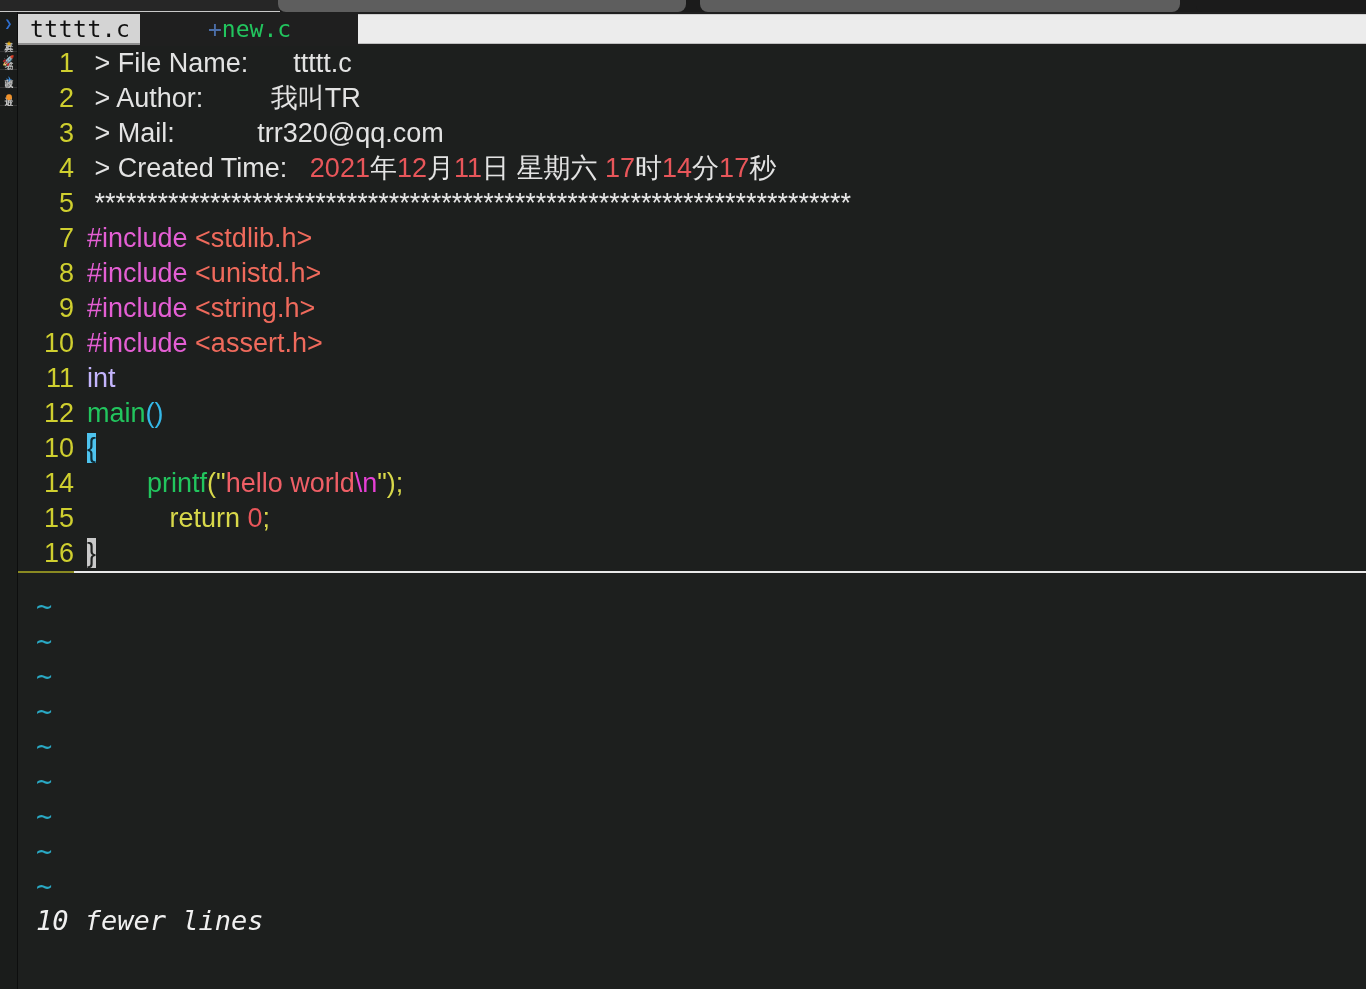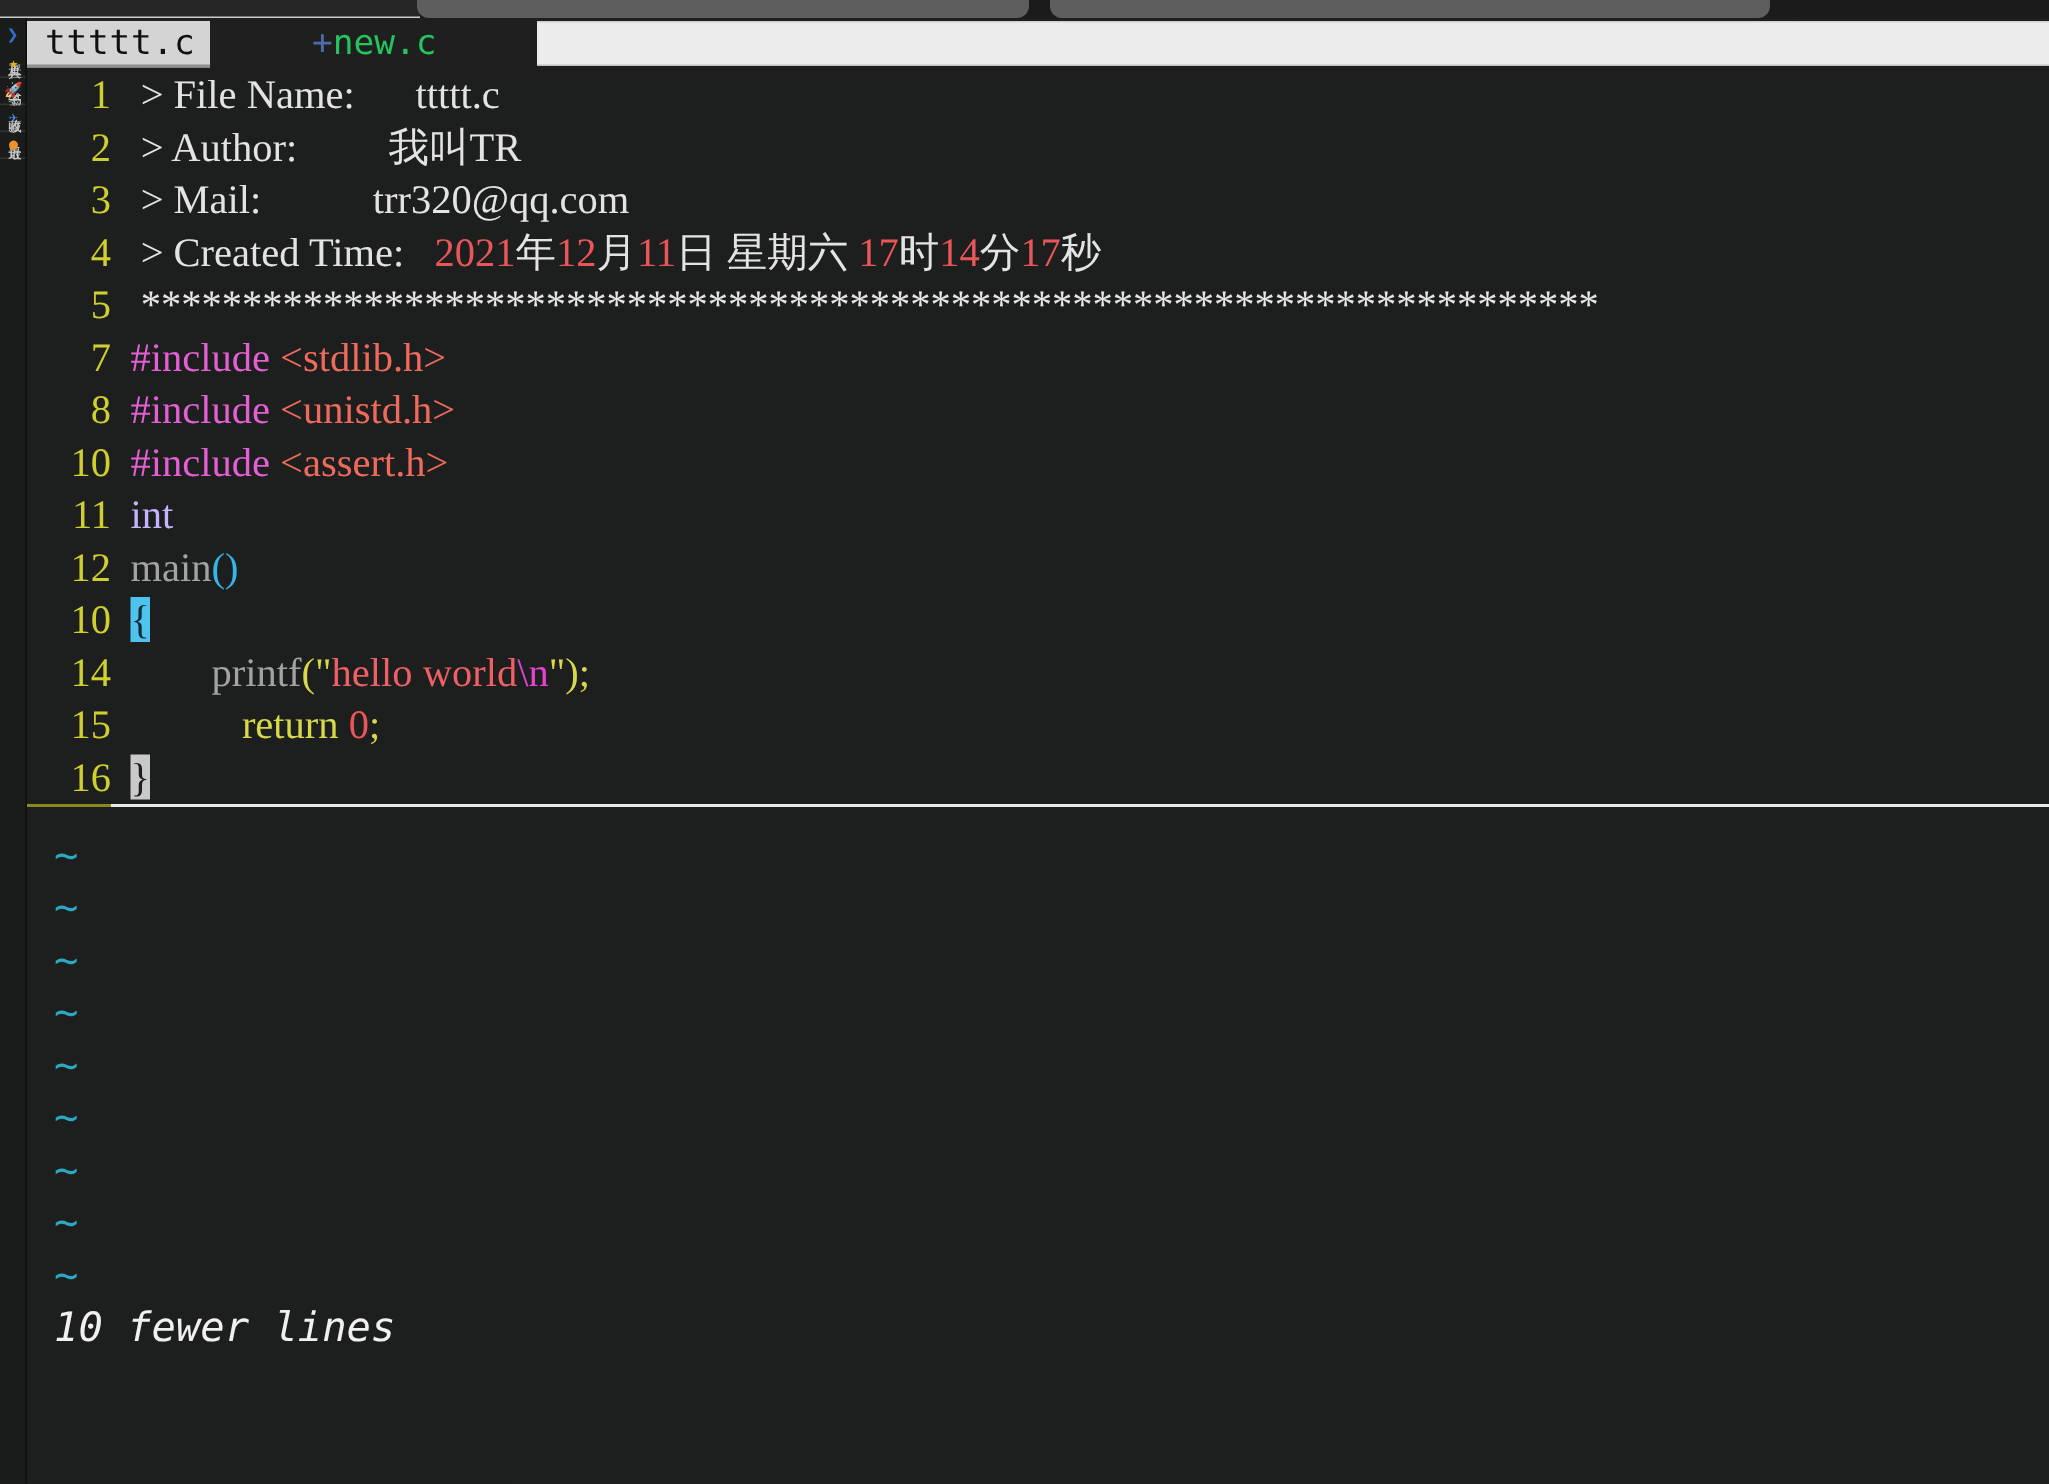--- a/index.html
+++ b/index.html
@@ -87,36 +87,36 @@
     position: absolute; left: 18px; top: 46px; width: 1348px; height: 943px;
     background: #1d1f1e;
     overflow: hidden;
   }
   .code-line {
     position: relative;
     height: 35px;
     white-space: pre;
     font-size: 27px;
     line-height: 35px;
-    font-family: Liberation Serif, serif;
+    font-family: Liberation Sans, sans-serif;
   }
   .lnum {
     display: inline-block; width: 56px; text-align: right;
     color: #cfcf2f; padding-right: 0px;
   }
   .ltext { padding-left: 13px; }
 
   
   .c-cmt     { color: #e3e3e3; }
   .c-cmtnum  { color: #e8565a; }
   .c-star    { color: #e6e6e6; }
   .c-pre     { color: #e45fd4; }
   .c-hdr     { color: #ef6a5c; }
   .c-type    { color: #c4b5fd; }
-  .c-fn      { color: #a3a3a3; }
+  .c-fn      { color: #22c55e; }
   .c-paren   { color: #35b8e8; }
   .c-punct   { color: #d8d84a; }
   .c-str     { color: #ef5f66; }
   .c-esc     { color: #e640d4; }
   .c-kw      { color: #d8d84a; }
   .c-num     { color: #e8565a; }
   .c-brace-hl{ background: #4ec3ee; color: #0e2b36; }
   .c-cursor  { background: #c9c9c9; color: #1d1f1e; }
 
   #sep-rule {
@@ -178,20 +178,21 @@
 
 <div id="buffer">
   <div id="code-lines">
       <div class="code-line"><span class="lnum">1</span><span class="ltext"><span class="c-cmt"> &gt; File Name:      </span><span class="c-cmt">ttttt.c</span></span></div>
       <div class="code-line"><span class="lnum">2</span><span class="ltext"><span class="c-cmt"> &gt; Author:         </span><span class="c-cmt">我叫TR</span></span></div>
       <div class="code-line"><span class="lnum">3</span><span class="ltext"><span class="c-cmt"> &gt; Mail:           </span><span class="c-cmt">trr320@qq.com</span></span></div>
       <div class="code-line"><span class="lnum">4</span><span class="ltext"><span class="c-cmt"> &gt; Created Time:   </span><span class="c-cmtnum">2021</span><span class="c-cmt">年</span><span class="c-cmtnum">12</span><span class="c-cmt">月</span><span class="c-cmtnum">11</span><span class="c-cmt">日 星期六 </span><span class="c-cmtnum">17</span><span class="c-cmt">时</span><span class="c-cmtnum">14</span><span class="c-cmt">分</span><span class="c-cmtnum">17</span><span class="c-cmt">秒</span></span></div>
       <div class="code-line"><span class="lnum">5</span><span class="ltext"><span class="c-star"> ************************************************************************</span></span></div>
       <div class="code-line"><span class="lnum">7</span><span class="ltext"><span class="c-pre">#include </span><span class="c-hdr">&lt;stdlib.h&gt;</span></span></div>
       <div class="code-line"><span class="lnum">8</span><span class="ltext"><span class="c-pre">#include </span><span class="c-hdr">&lt;unistd.h&gt;</span></span></div>
+      <div class="code-line"><span class="lnum">9</span><span class="ltext"><span class="c-pre">#include </span><span class="c-hdr">&lt;string.h&gt;</span></span></div>
       <div class="code-line"><span class="lnum">10</span><span class="ltext"><span class="c-pre">#include </span><span class="c-hdr">&lt;assert.h&gt;</span></span></div>
       <div class="code-line"><span class="lnum">11</span><span class="ltext"><span class="c-type">int</span></span></div>
       <div class="code-line"><span class="lnum">12</span><span class="ltext"><span class="c-fn">main</span><span class="c-paren">()</span></span></div>
       <div class="code-line"><span class="lnum">10</span><span class="ltext"><span class="c-brace-hl">{</span></span></div>
       <div class="code-line"><span class="lnum">14</span><span class="ltext"><span class="c-fn">        printf</span><span class="c-punct">(</span><span class="c-punct">"</span><span class="c-str">hello world</span><span class="c-esc">\n</span><span class="c-punct">"</span><span class="c-punct">);</span></span></div>
       <div class="code-line"><span class="lnum">15</span><span class="ltext"><span class="c-kw">           return </span><span class="c-num">0</span><span class="c-punct">;</span></span></div>
       <div class="code-line"><span class="lnum">16</span><span class="ltext"><span class="c-cursor">}</span></span></div>
     </div>
 
   <div id="sep-rule">

